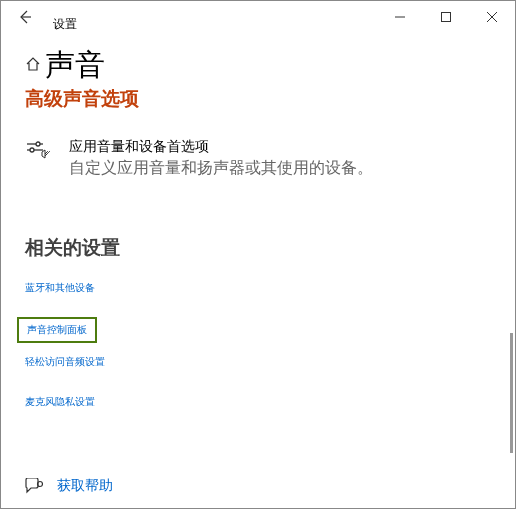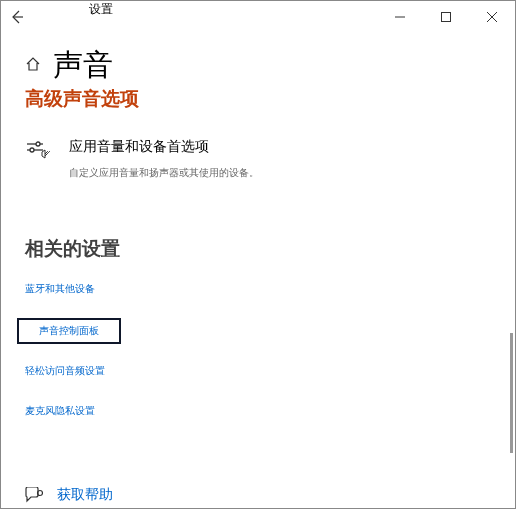--- a/index.html
+++ b/index.html
@@ -8,22 +8,22 @@
       background: #fff;
       width: 516px;
       height: 509px;
       position: relative;
       border: 1px solid #888;
       overflow: hidden;
     }
     .titlebar {
       height: 32px;
       display: flex;
-      align-items: flex-start;
-      gap: 44px;
+      align-items: flex-end;
+      padding-left: 8px;
     }
     .back-btn {
       width: 32px;
       height: 32px;
       display: flex;
       align-items: center;
       justify-content: center;
       font-size: 16px;
       color: #333;
     }
@@ -47,21 +47,21 @@
     }
     .content {
       padding: 0 24px;
       height: calc(100% - 32px);
       overflow: hidden;
       position: relative;
     }
     .page-header {
       display: flex;
       align-items: center;
-      gap: 12px;
+      gap: 4px;
       margin-top: 12px;
       margin-bottom: 2px;
     }
     .home-icon {
       font-size: 16px;
       color: #333;
     }
     .page-title {
       font-size: 30px;
       font-weight: 400;
@@ -81,45 +81,45 @@
     }
     .option-icon {
       color: #333;
       margin-top: 2px;
     }
     .option-text .ot-title {
       font-size: 14px;
       color: #000;
     }
     .option-text .ot-desc {
-      font-size: 10px;
+      font-size: 16px;
       color: #666;
-      margin-top: 10px;
+      margin-top: 2px;
     }
     .section-heading {
       font-size: 19px;
       font-weight: 600;
       color: #404040;
       margin-top: 56px;
     }
     .link-list {
       margin-top: 16px;
     }
     .link-item {
       font-size: 10px;
       color: #0066cc;
       margin-bottom: 22px;
       display: inline-block;
       cursor: pointer;
     }
     .link-item.highlighted {
-      border: 2px solid #0f172a;
-      padding: 4px 20px;
+      border: 2px solid #4d7c0f;
+      padding: 4px 8px;
       margin-left: -8px;
-      margin-bottom: 16px;
+      margin-bottom: 8px;
     }
     .footer-links {
       margin-top: 46px;
     }
     .footer-link {
       display: flex;
       align-items: center;
       gap: 14px;
       font-size: 14px;
       color: #0066cc;

